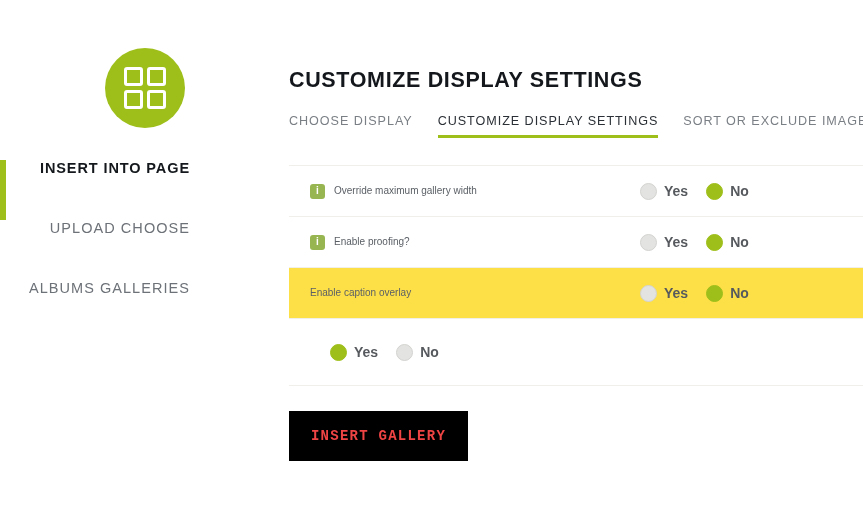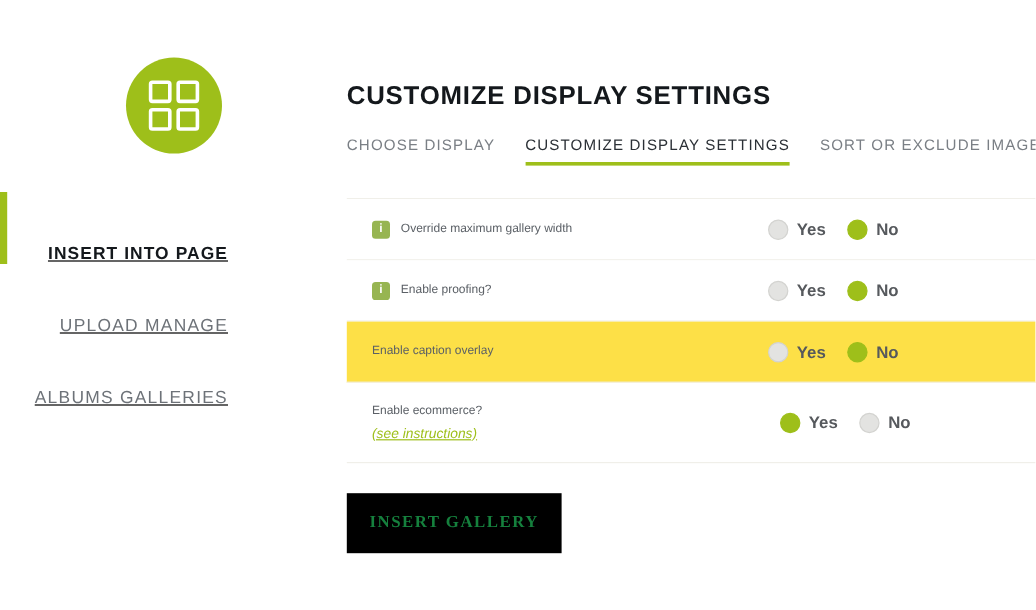--- a/index.html
+++ b/index.html
@@ -63,26 +63,25 @@
   }
 
   .nav {
     margin-top: 20px;
     position: relative;
   }
   .nav-item {
     position: relative;
     height: 60px;
     display: flex;
-    align-items: flex-end;
+    align-items: flex-start;
     justify-content: flex-end;
     padding-right: 99px;
     cursor: pointer;
     user-select: none;
-    text-decoration: underline;
   }
   .nav-label {
     font-size: 14.5px;
     letter-spacing: 1.05px;
     color: #6d7278;
     font-weight: 400;
     white-space: nowrap;
     text-align: right;
   }
   .nav-item.active .nav-label {
@@ -231,23 +230,23 @@
     font-size: 14px;
     color: #56595d;
   }
 
   
   .insert-btn {
     margin-top: 25px;
     width: 179px;
     height: 50px;
     background: #000000;
-    color: #15803d;
+    color: #ef4444;
     border: none;
-    font-family: Liberation Serif, serif;
+    font-family: Liberation Mono, monospace;
     font-size: 14px;
     font-weight: 700;
     letter-spacing: 1.25px;
     cursor: pointer;
     display: flex;
     align-items: center;
     justify-content: center;
   }
 </style>
 </head>
@@ -266,21 +265,21 @@
         </div>
       </div>
     </div>
 
     <nav class="nav">
       <div class="nav-item active">
         <span class="nav-indicator"></span>
         <span class="nav-label">INSERT INTO PAGE</span>
       </div>
       <div class="nav-item">
-        <span class="nav-label">UPLOAD MANAGE</span>
+        <span class="nav-label">UPLOAD CHOOSE</span>
       </div>
       <div class="nav-item">
         <span class="nav-label">ALBUMS GALLERIES</span>
       </div>
     </nav>
   </aside>
 
   <main class="main">
     <h1 class="page-title">CUSTOMIZE DISPLAY SETTINGS</h1>
 
@@ -342,24 +341,20 @@
             <span class="radio-text">Yes</span>
           </div>
           <div class="radio selected">
             <span class="dot"></span>
             <span class="radio-text">No</span>
           </div>
         </div>
       </div>
 
       <div class="row tall">
-        <div class="row-label">
-          <span class="label-text">Enable ecommerce?</span>
-          <span class="see-instructions">(see instructions)</span>
-        </div>
         <div class="radios">
           <div class="radio selected">
             <span class="dot"></span>
             <span class="radio-text">Yes</span>
           </div>
           <div class="radio">
             <span class="dot"></span>
             <span class="radio-text">No</span>
           </div>
         </div>

